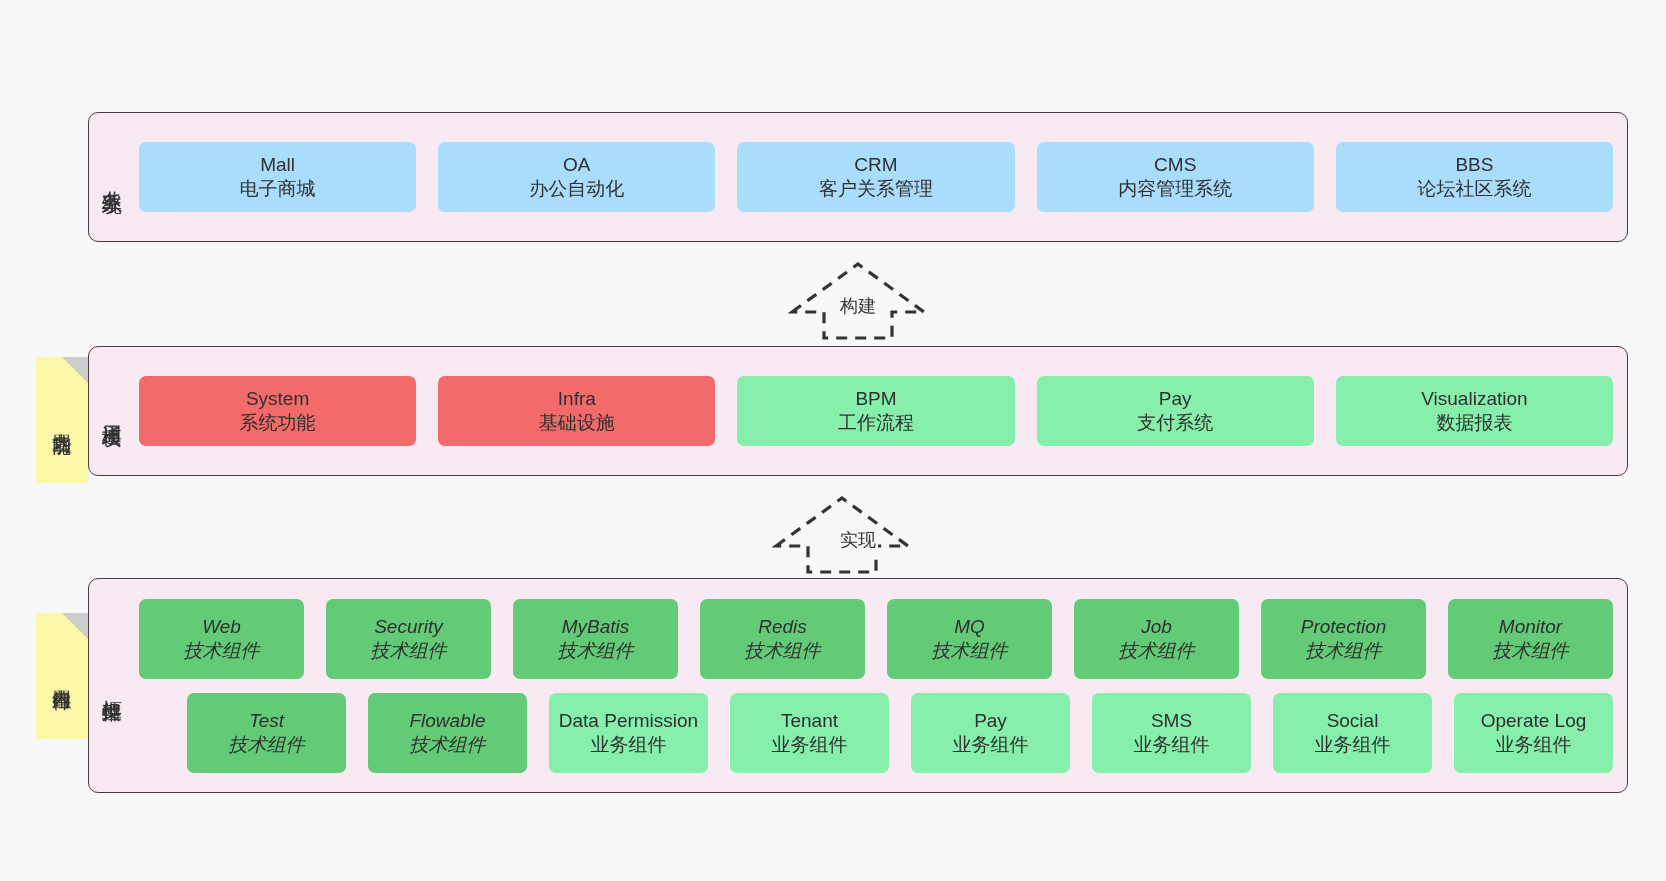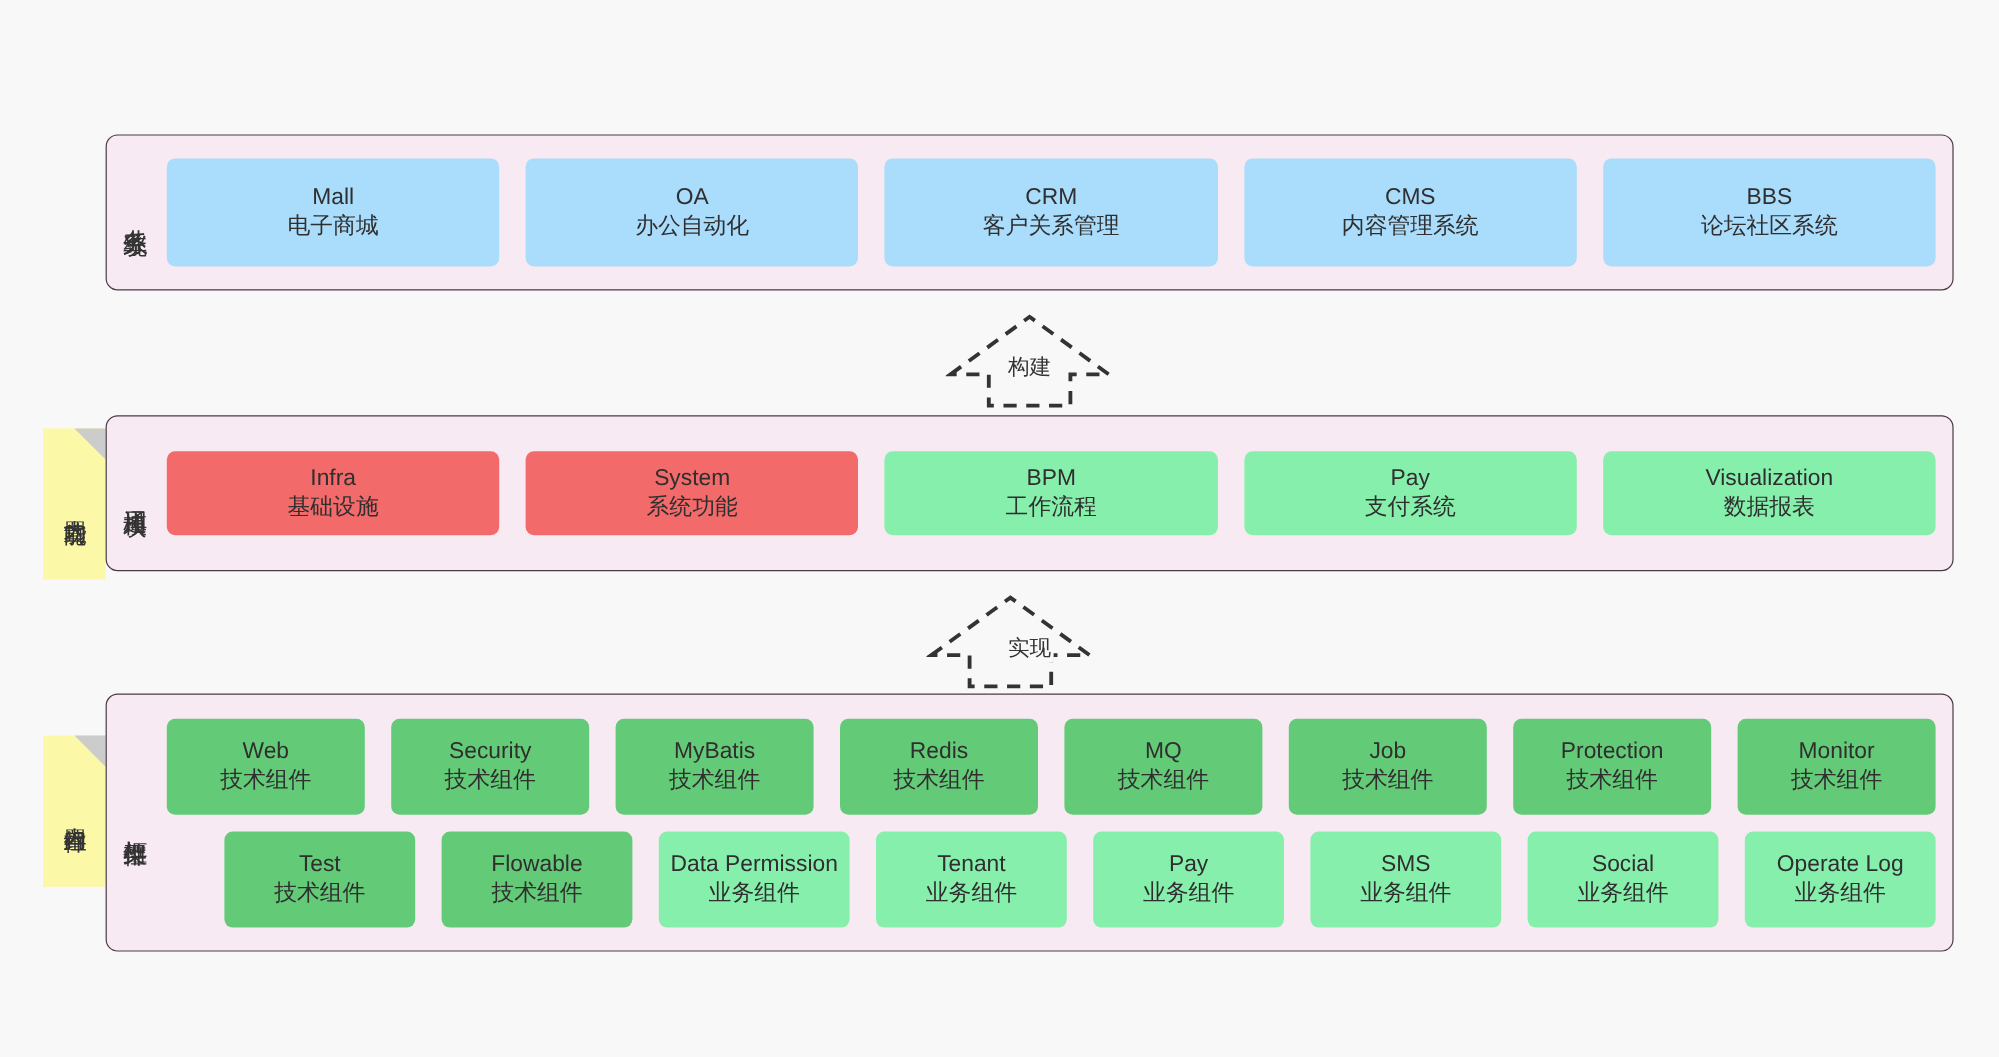--- a/index.html
+++ b/index.html
@@ -76,21 +76,21 @@
     padding: 6px 4px;
   }
   .card .t1 { white-space: nowrap; }
   .card .t2 { white-space: nowrap; }
   .card.wrap .t1 { white-space: normal; }
 
   
   .c-blue       { background: #aadcfb; }
   .c-red        { background: #f26a6a; }
   .c-pink       { background: #86efac; }
-  .c-green      { background: #63cb77; }
+  .c-green      { background: #63cb77; font-style: italic; }
   .c-lightgreen { background: #86efac; }
 
   
   .note {
     position: absolute;
     background: #fbf8a8;
     box-sizing: border-box;
     display: flex;
     align-items: center;
     justify-content: center;
@@ -129,21 +129,21 @@
   }
 </style>
 </head>
 <body>
 
 <div class="canvas">
 
   <div class="layer" style="left:88px; top:112px; width:1540px; height:130px;">
     <div class="layer-title">业务系统</div>
     <div class="layer-body">
-      <div class="row" style="height:90px;border-radius:16px;">
+      <div class="row" style="height:70px;border-radius:16px;">
         <div class="card c-blue">
           <span class="t1">Mall</span>
           <span class="t2">电子商城</span>
         </div>
         <div class="card c-blue">
           <span class="t1">OA</span>
           <span class="t2">办公自动化</span>
         </div>
         <div class="card c-blue">
           <span class="t1">CRM</span>
@@ -171,26 +171,26 @@
   <div class="note" style="left:36px; top:357px; width:52px; height:126px;">
     <span class="fold"></span>
     <span>内置功能</span>
   </div>
 
   <div class="layer" style="left:88px; top:346px; width:1540px; height:130px;">
     <div class="layer-title">通用模块</div>
     <div class="layer-body">
       <div class="row" style="height:70px;">
         <div class="card c-red">
+          <span class="t1">System</span>
+          <span class="t2">系统功能</span>
+        </div>
+        <div class="card c-red">
           <span class="t1">Infra</span>
           <span class="t2">基础设施</span>
-        </div>
-        <div class="card c-red">
-          <span class="t1">System</span>
-          <span class="t2">系统功能</span>
         </div>
         <div class="card c-pink">
           <span class="t1">BPM</span>
           <span class="t2">工作流程</span>
         </div>
         <div class="card c-pink">
           <span class="t1">Pay</span>
           <span class="t2">支付系统</span>
         </div>
         <div class="card c-pink">

